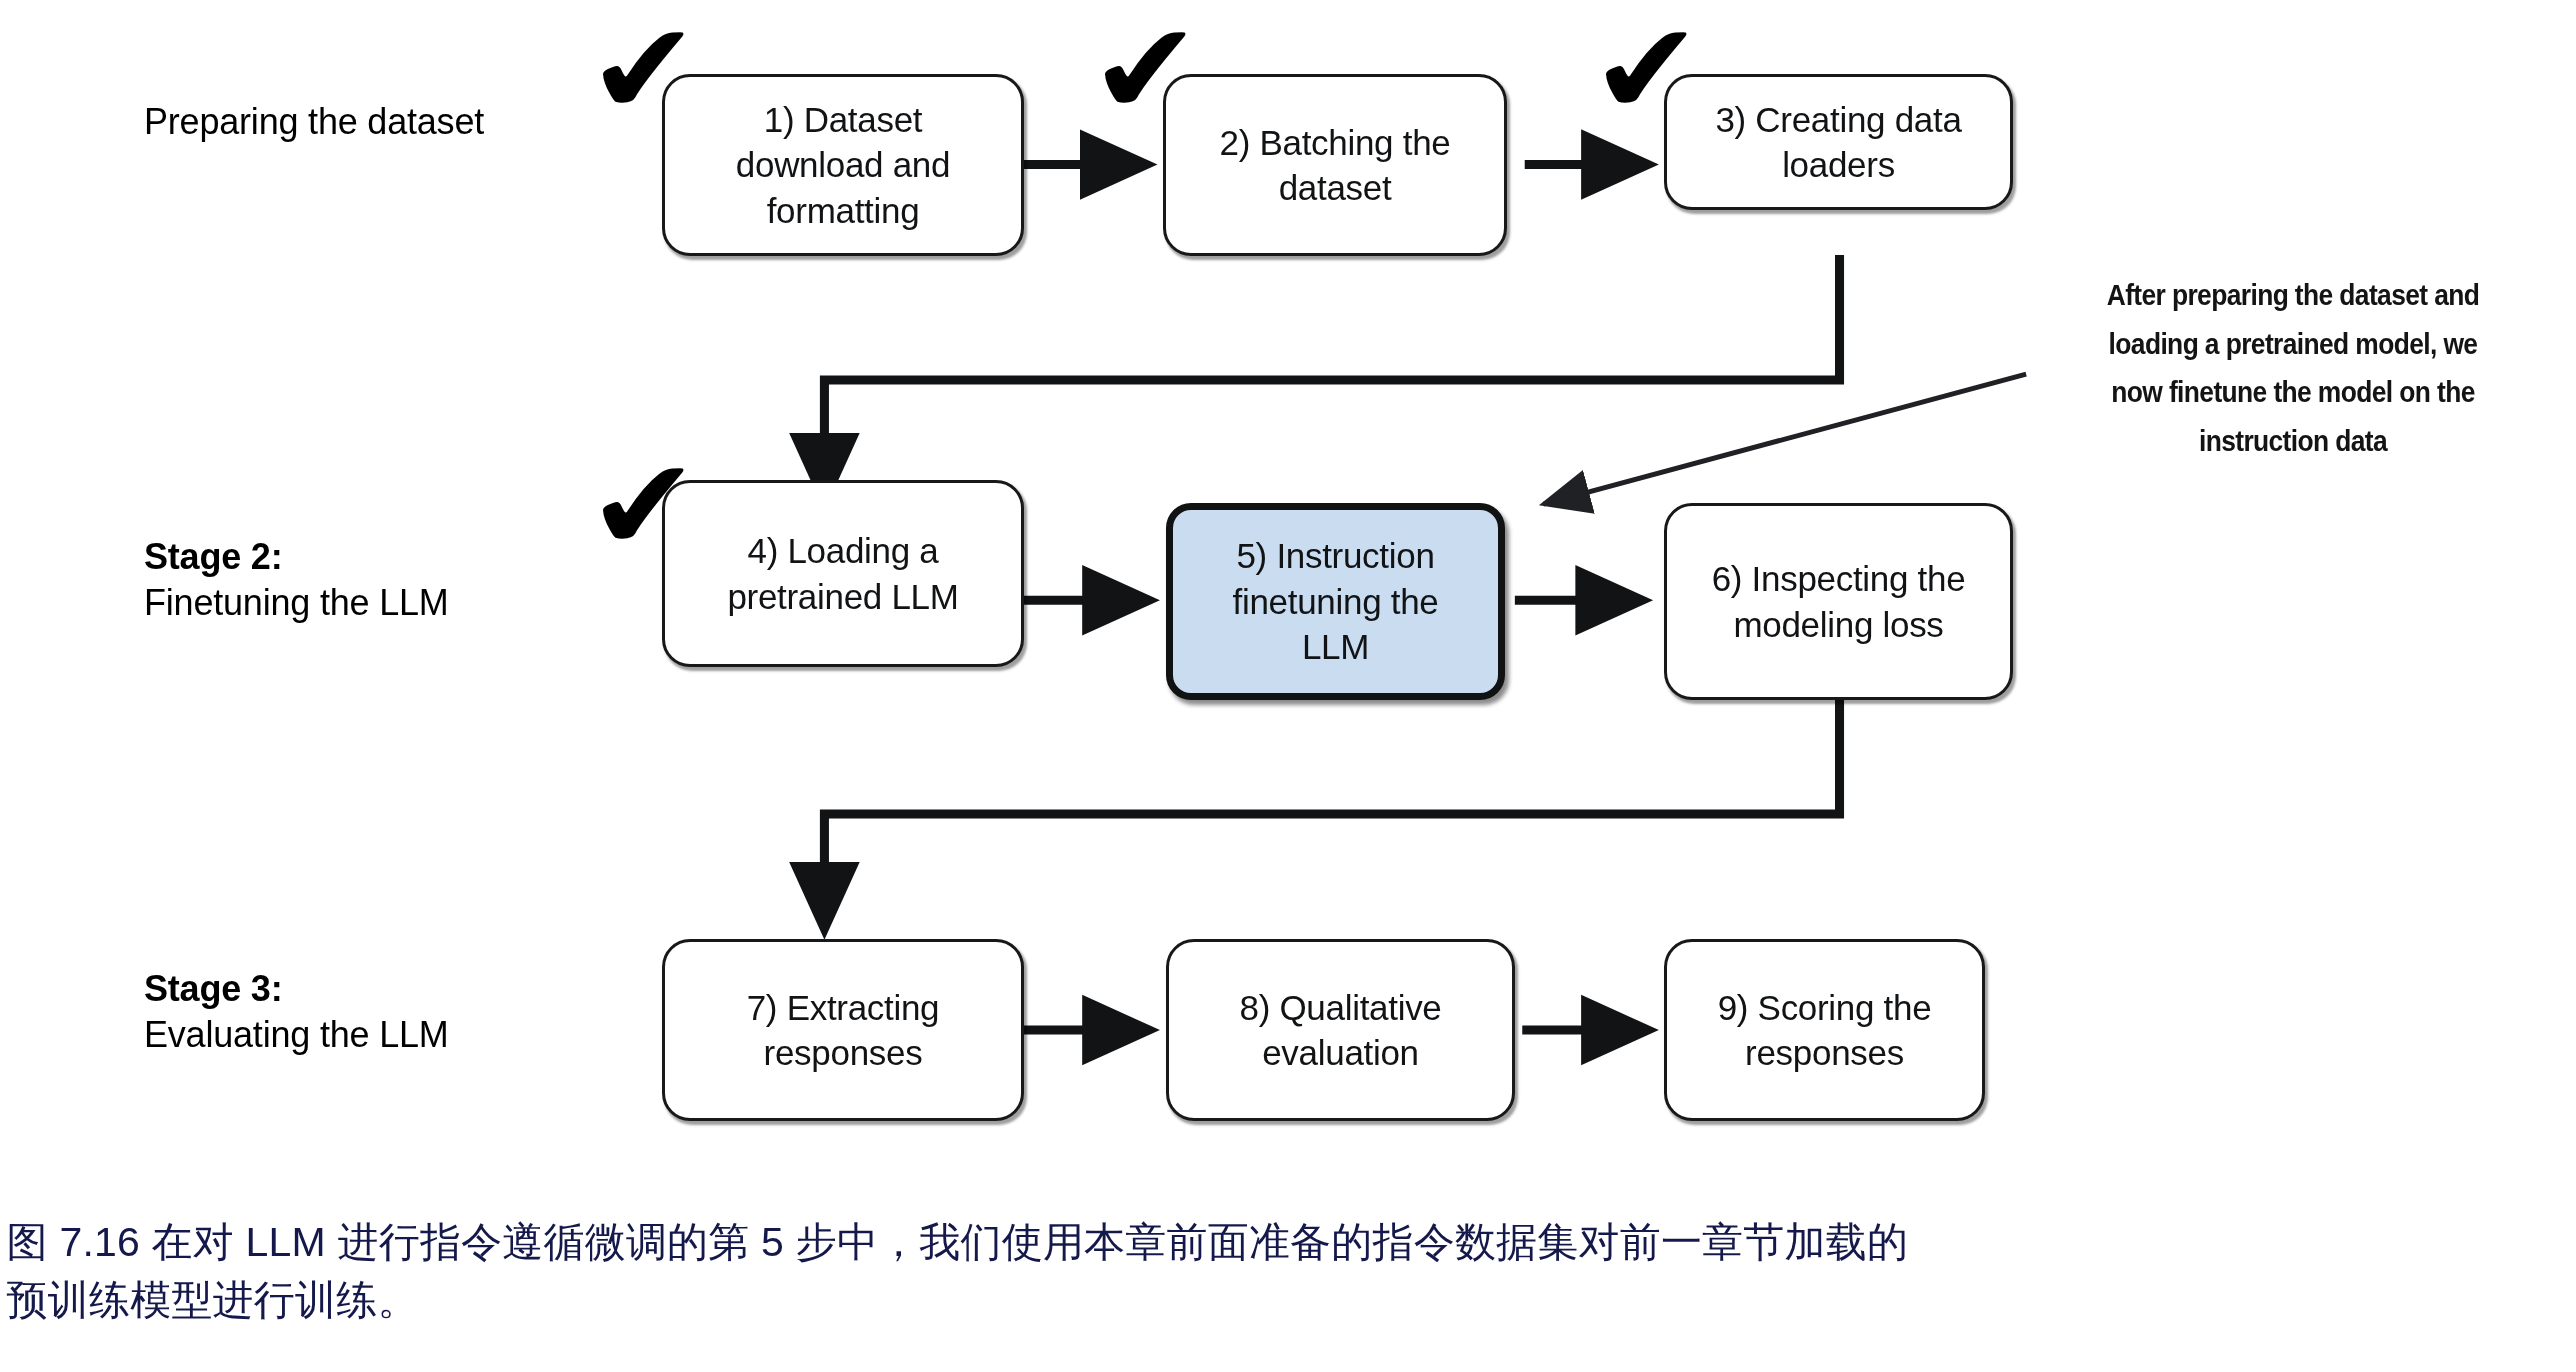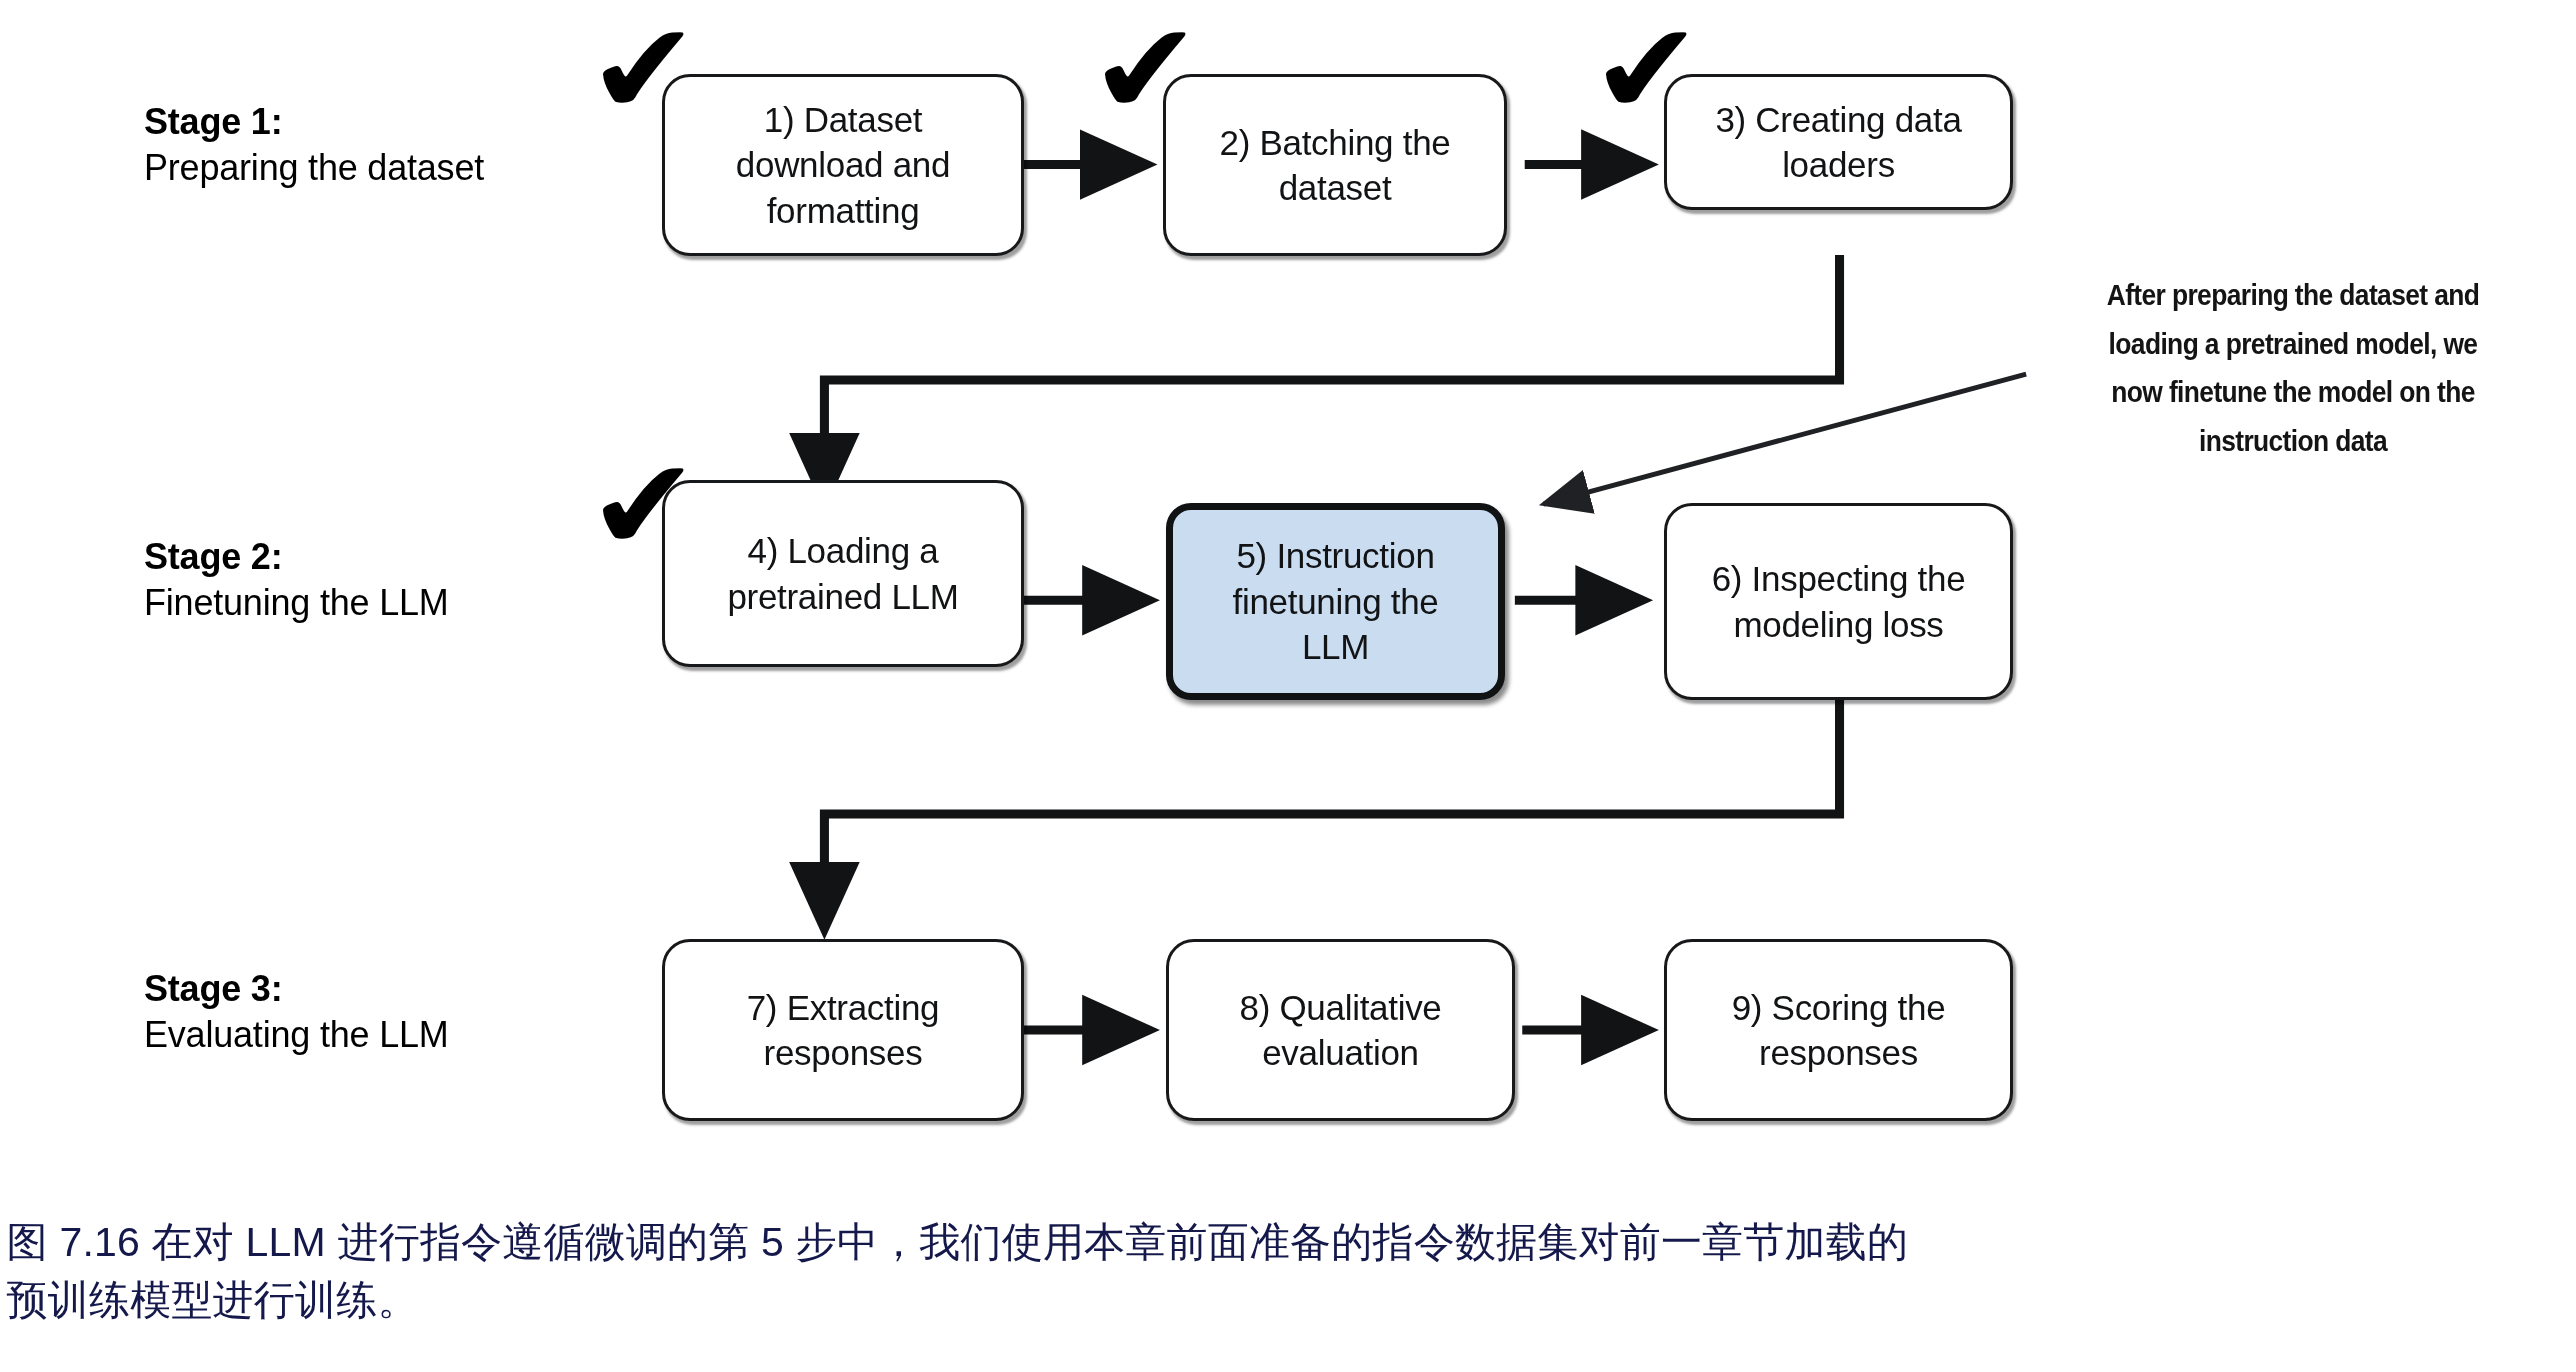--- a/index.html
+++ b/index.html
@@ -167,21 +167,20 @@
     <g stroke="#121315" stroke-width="11" fill="none">
       <line x1="1852" y1="1253" x2="2005" y2="1253" marker-end="url(#arw)"></line>
     </g>
 
     <g stroke="#202124" stroke-width="6" fill="none">
       <line x1="2465" y1="455" x2="1878" y2="613" marker-end="url(#arw-thin)"></line>
     </g>
   </svg>
 
   <div class="stage-label" style="left:144px; top:99px;">
-    <span class="stage-title">Stage 1:</span>
     <span class="stage-sub">Preparing the dataset</span>
   </div>
 
   <div class="stage-label" style="left:144px; top:534px;">
     <span class="stage-title">Stage 2:</span>
     <span class="stage-sub">Finetuning the LLM</span>
   </div>
 
   <div class="stage-label" style="left:144px; top:966px;">
     <span class="stage-title">Stage 3:</span>
@@ -213,21 +212,21 @@
   </div>
 
   <div class="step-box" style="left:662px; top:939px; width:362px; height:182px;">
     <span class="step-text">7) Extracting responses</span>
   </div>
 
   <div class="step-box" style="left:1166px; top:939px; width:349px; height:182px;">
     <span class="step-text">8) Qualitative evaluation</span>
   </div>
 
-  <div class="step-box" style="left:1664px; top:939px; width:349px; height:182px;">
+  <div class="step-box" style="left:1664px; top:939px; width:321px; height:182px;">
     <span class="step-text">9) Scoring the responses</span>
   </div>
 
   <div class="check-mark" style="left:593px; top:8.2px;">✔</div>
   <div class="check-mark" style="left:1095px; top:8.2px;">✔</div>
   <div class="check-mark" style="left:1596px; top:8.2px;">✔</div>
   <div class="check-mark" style="left:593px; top:444px;">✔</div>
 
   <div id="annotation-note">
     <span>After preparing the dataset and</span><br>

